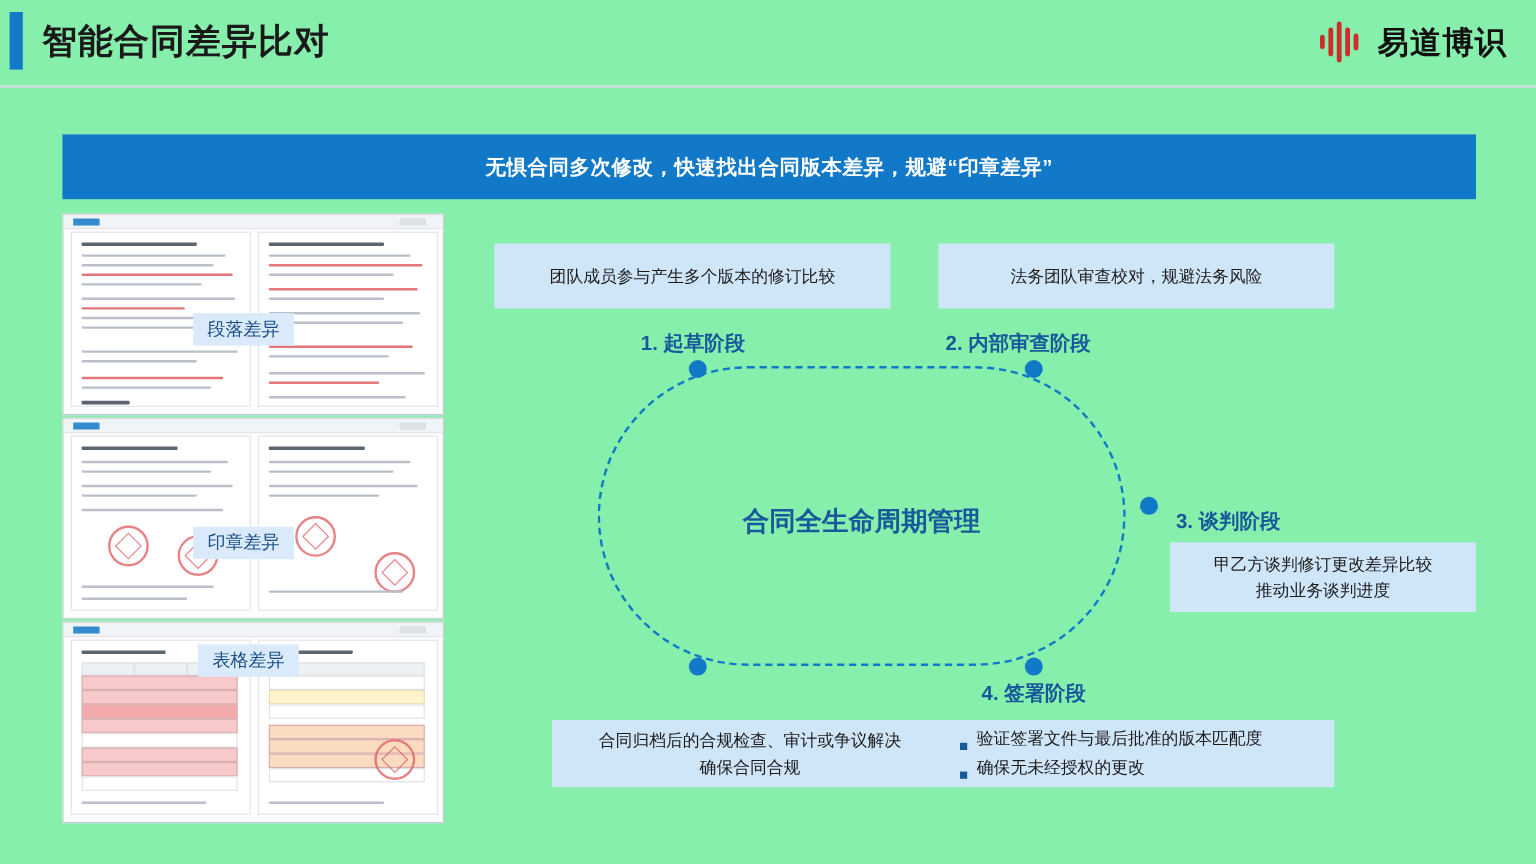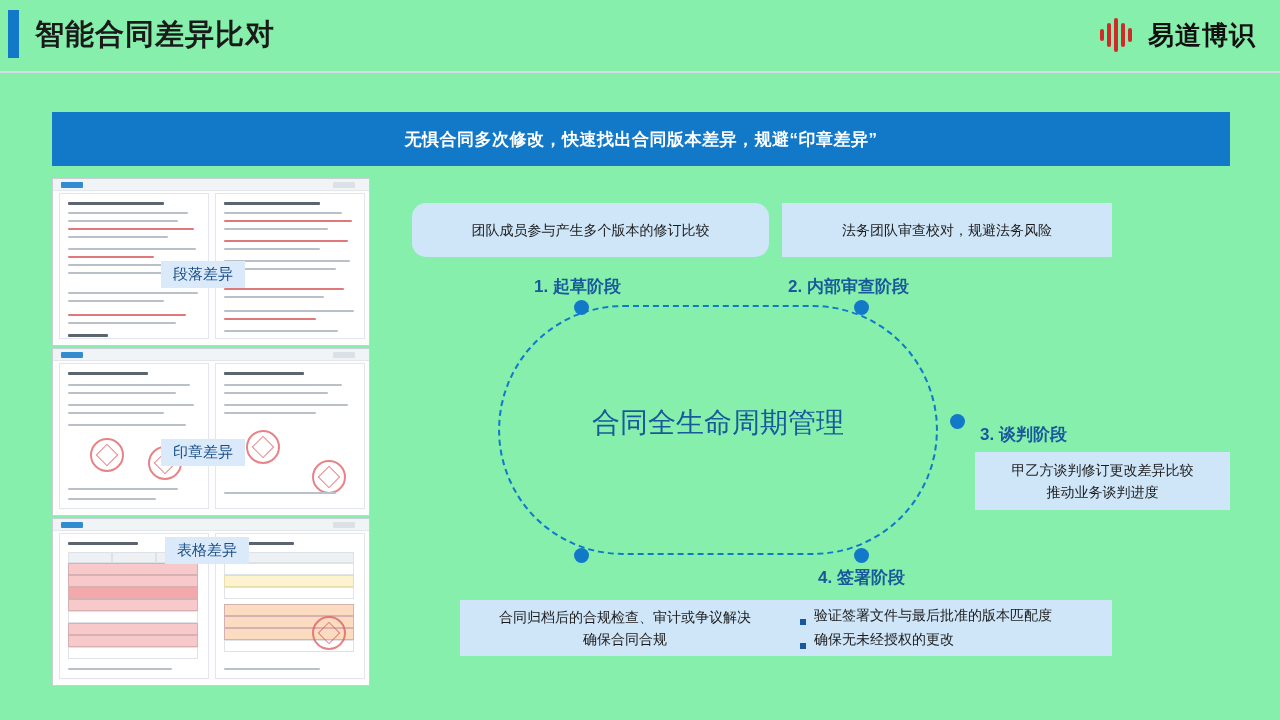--- a/index.html
+++ b/index.html
@@ -68,22 +68,22 @@
   #label1 { left: 108px; top: 82px; }
   #label2 { left: 108px; top: 90px; }
   #label3 { left: 112px; top: 18px; }
 
   
   .cycle {
     position: absolute; left: 498px; top: 305px; width: 440px; height: 250px;
     border: 2px dashed #1279c9; border-radius: 125px;
   }
   .cycle-center {
-    position: absolute; left: 498px; top: 404px; width: 440px;
-    text-align: center; font-size: 28px; font-weight: normal; color: #17599b;
+    position: absolute; left: 498px; top: 420px; width: 440px;
+    text-align: center; font-size: 22px; font-weight: bold; color: #17599b;
   }
   .node { position: absolute; width: 15px; height: 15px; border-radius: 50%; background: #1279c9; }
   #node1 { left: 574px; top: 300px; }
   #node2 { left: 854px; top: 300px; }
   #node3 { left: 950px; top: 414px; }
   #node4 { left: 854px; top: 548px; }
   #node5 { left: 574px; top: 548px; }
 
   .stage-label { position: absolute; font-size: 17px; font-weight: bold; color: #17599b; white-space: nowrap; }
   #stage1 { left: 534px; top: 275px; }
@@ -91,21 +91,21 @@
   #stage3 { left: 980px; top: 423px; }
   #stage4 { left: 818px; top: 566px; }
   #stage5 { left: 534px; top: 586px; margin-top: 24px; }
 
   .callout {
     position: absolute; background: #cfe5f8; color: #1b1b1b;
     font-size: 14px; display: flex; flex-direction: column;
     align-items: center; justify-content: center; text-align: center;
     padding: 8px 10px; line-height: 1.6;
   }
-  #call1 { left: 412px; top: 203px; width: 357px; height: 54px; border-radius: 14px; }
+  #call1 { left: 412px; top: 203px; width: 330px; height: 54px; }
   #call2 { left: 782px; top: 203px; width: 330px; height: 54px; }
   #call3 { left: 975px; top: 452px; width: 255px; height: 58px; }
   #call4 { left: 412px; top: 600px; width: 330px; height: 56px; margin-left: 48px; }
   .callout-bullets {
     position: absolute; background: #cfe5f8; color: #1b1b1b; font-size: 14px;
     left: 782px; top: 600px; width: 330px; height: 56px;
     display: flex; flex-direction: column; justify-content: center; gap: 6px; padding: 0 18px;
   }
   .bullet-row { display: flex; align-items: flex-end; gap: 8px; }
   .bullet-sq { width: 6px; height: 6px; background: #17599b; flex: none; }

